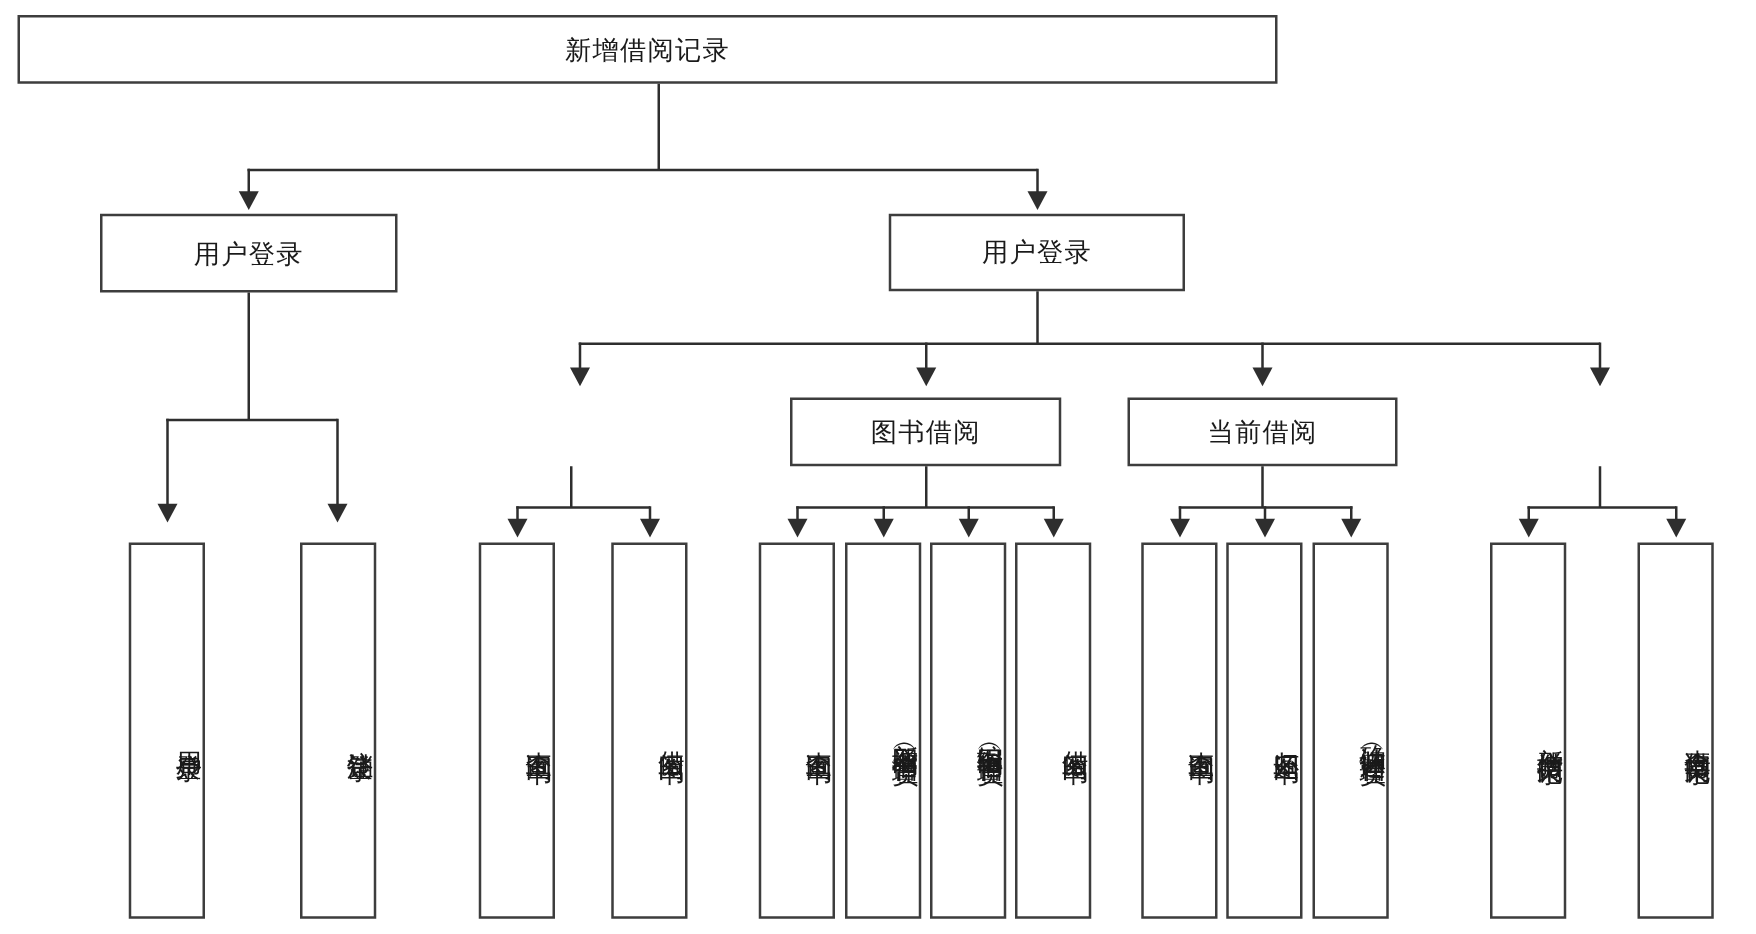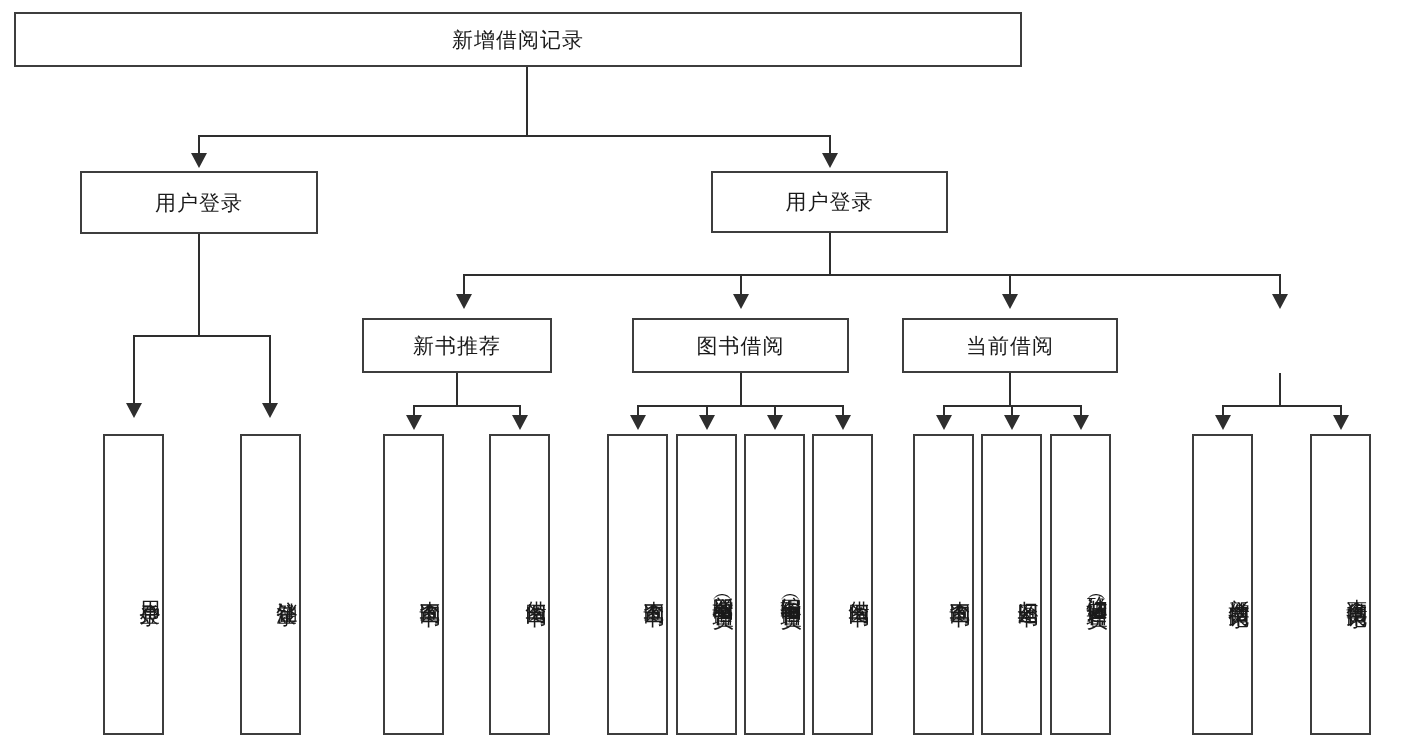--- a/index.html
+++ b/index.html
@@ -122,23 +122,20 @@
 
   <div class="vline" style="left:740px; top:274px; height:22px;"></div>
   <div class="arrow" style="left:733px; top:294px;"></div>
 
   <div class="vline" style="left:1009px; top:274px; height:22px;"></div>
   <div class="arrow" style="left:1002px; top:294px;"></div>
 
   <div class="vline" style="left:1279px; top:274px; height:22px;"></div>
   <div class="arrow" style="left:1272px; top:294px;"></div>
 
-  <div class="node horiz" style="left:362px; top:318px; width:190px; height:55px;">
-    <span>新书推荐</span>
-  </div>
   <div class="node horiz" style="left:902px; top:318px; width:216px; height:55px;">
     <span>当前借阅</span>
   </div>
   <div class="node horiz" style="left:632px; top:318px; width:217px; height:55px;">
     <span>图书借阅</span>
   </div>
 
   <div class="vline" style="left:456px; top:373px; height:33px;"></div>
   <div class="hline" style="left:413px; top:405px; width:107px;"></div>
   <div class="vline" style="left:413px; top:405px; height:12px;"></div>

